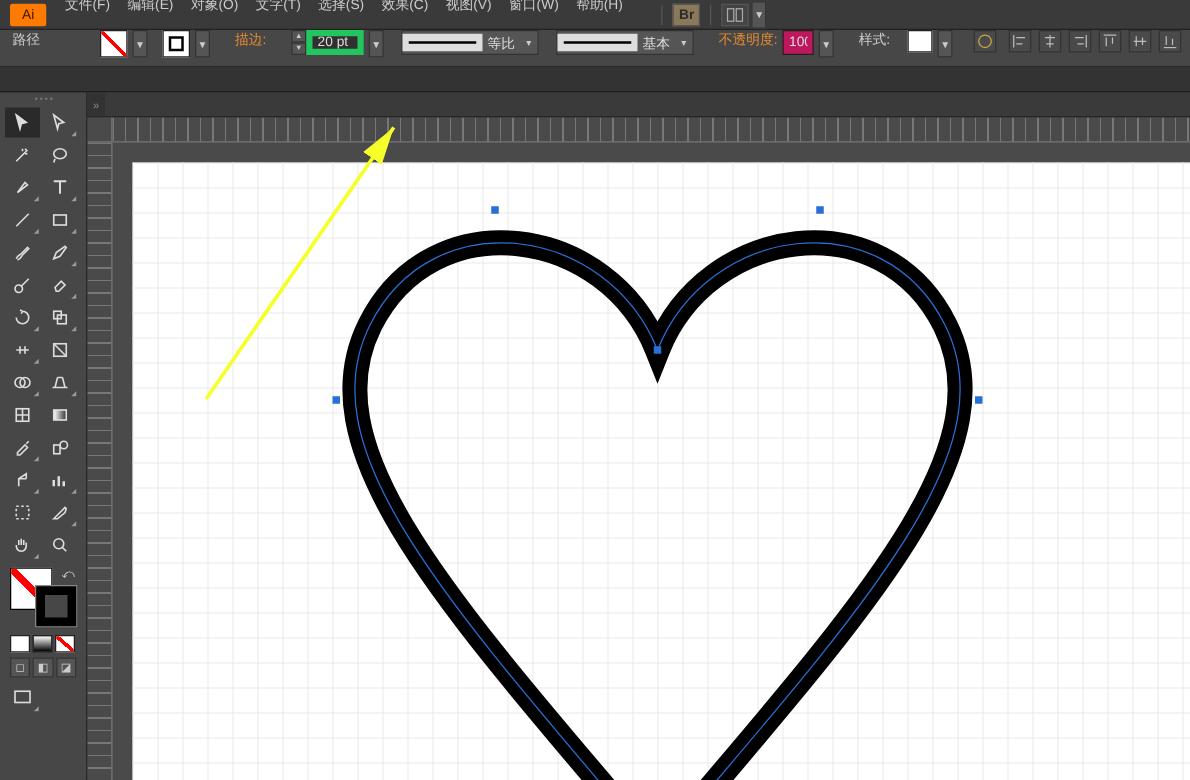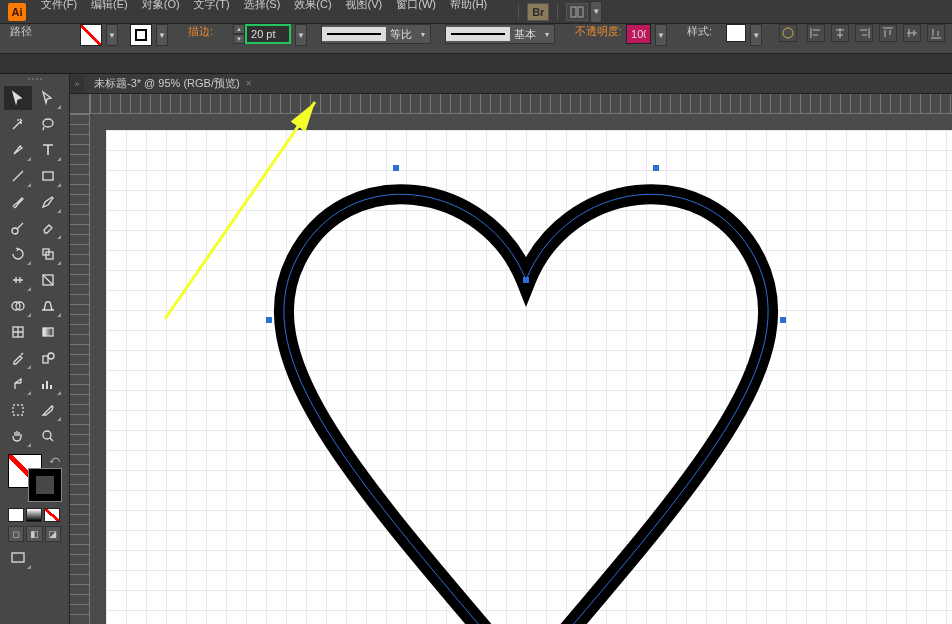--- a/index.html
+++ b/index.html
@@ -1,36 +1,36 @@
 <!DOCTYPE html>
 <html><head>
 <meta charset="utf-8">
 <style>
 *{margin:0;padding:0;box-sizing:border-box;font-family:"Microsoft YaHei",Arial,sans-serif;font-size:11px;user-select:none}
 body{background:#3a3a3a;width:952px;height:624px;overflow:hidden;position:relative}
 .menubar{height:24px;background:#3a3a3a;display:flex;align-items:center;padding:0 4px;border-bottom:1px solid #222}
-.app-logo{width:18px;height:18px;background:#ff7a00;color:#3a1500;font-weight:bold;font-size:11px;display:flex;align-items:center;justify-content:center;margin:0 8px 0 4px;border-radius:2px}
+.app-logo{width:29px;height:18px;background:#ff7a00;color:#3a1500;font-weight:normal;font-size:11px;display:flex;align-items:center;justify-content:center;margin:0 8px 0 4px;border-radius:2px}
 .menu-item{color:#ccc;padding:0 7px;height:40px;line-height:24px;cursor:default}
 .menu-spacer{flex:0 0 18px}
 .menu-sep{width:1px;height:16px;background:#555;margin:0 6px}
 .menu-iconbtn{width:22px;height:18px;border:1px solid #555;background:#444;margin:0 2px;display:flex;align-items:center;justify-content:center;color:#aaa;font-size:11px}
 .menu-iconbtn.br{background:#8a7a5a;color:#2a2a2a;font-weight:bold}
 .ctrlbar{height:30px;background:#474747;display:flex;align-items:flex-start;padding:0 6px;border-bottom:1px solid #222;gap:4px}
 .ctrl-label{color:#ccc;margin-right:6px;padding:0 4px}
 .swatch{width:22px;height:22px;border:1px solid #222;position:relative;display:inline-block}
 .swatch.nofill{background:#fff}
 .swatch.nofill::after{content:"";position:absolute;left:0;right:0;top:0;bottom:0;background:linear-gradient(to top right,transparent 45%,red 45%,red 55%,transparent 55%)}
 .swatch.boxed{background:#fff}
 .swatch.boxed::after{content:"";position:absolute;left:4px;top:4px;right:4px;bottom:4px;border:2px solid #000}
 .dd-arrow{width:12px;height:22px;background:#555;border:1px solid #333;display:flex;align-items:center;justify-content:center;color:#ccc;font-size:8px}
 .stroke-lbl{color:#e58a2f;margin:0 16px}
 .spin{display:flex;height:20px}
 .spin .arrows{width:12px;display:flex;flex-direction:column}
 .spin .arrows div{flex:1;background:#555;border:1px solid #333;color:#ccc;font-size:6px;display:flex;align-items:center;justify-content:center}
-.spin input{width:46px;background:#303030;border:2px solid #22c55e;color:#ddd;padding:0 4px;font-size:11px}
+.spin input{width:46px;background:#303030;border:5px solid #22c55e;color:#ddd;padding:0 4px;font-size:11px}
 .combo{height:20px;display:flex;align-items:center;background:#555;border:1px solid #333}
 .combo .txt{color:#ddd;padding:0 4px}
 .combo .ar{width:14px;color:#ccc;font-size:8px;text-align:center}
 .opac-lbl{color:#e58a2f;margin-left:16px}
 .opac-val{background:#be185d;border:1px solid #222;color:#ddd;width:25px;height:20px;padding:0 4px}
 .style-sw{width:20px;height:18px;background:#fff;border:1px solid #222}
 .alignbtn{width:18px;height:18px;background:#4a4a4a;border:1px solid #333;margin:0 1px;display:flex;align-items:center;justify-content:center}
 .alignbtn svg{width:12px;height:12px}
 .spacer{flex:1}
 .subbar{height:20px;background:#333;border-bottom:1px solid #1a1a1a;display:flex;align-items:center}
@@ -410,24 +410,20 @@
         <svg>
           <rect x="2" y="3" width="12" height="9"></rect>
         </svg>
         <span class="corner"></span>
       </div>
   </div>
 </div>
 
 <div class="tabstrip">
   <div class="tabbtn">»</div>
-  <div class="tab">
-    <span>未标题-3* @ 95% (RGB/预览)</span>
-    <span class="x">×</span>
-  </div>
 </div>
 
 <div class="canvas-area">
   <div class="ruler-c"></div>
   <div class="ruler-h"></div>
   <div class="ruler-v"></div>
   <div class="artboard">
     <div class="heart">
       <svg viewBox="0 0 580 560">
         <path d="M290 140 C 250 40, 110 20, 60 120 C 10 220, 120 340, 290 540 C 460 340, 570 220, 520 120 C 470 20, 330 40, 290 140 Z" fill="none" stroke="#000" stroke-width="20"></path>

